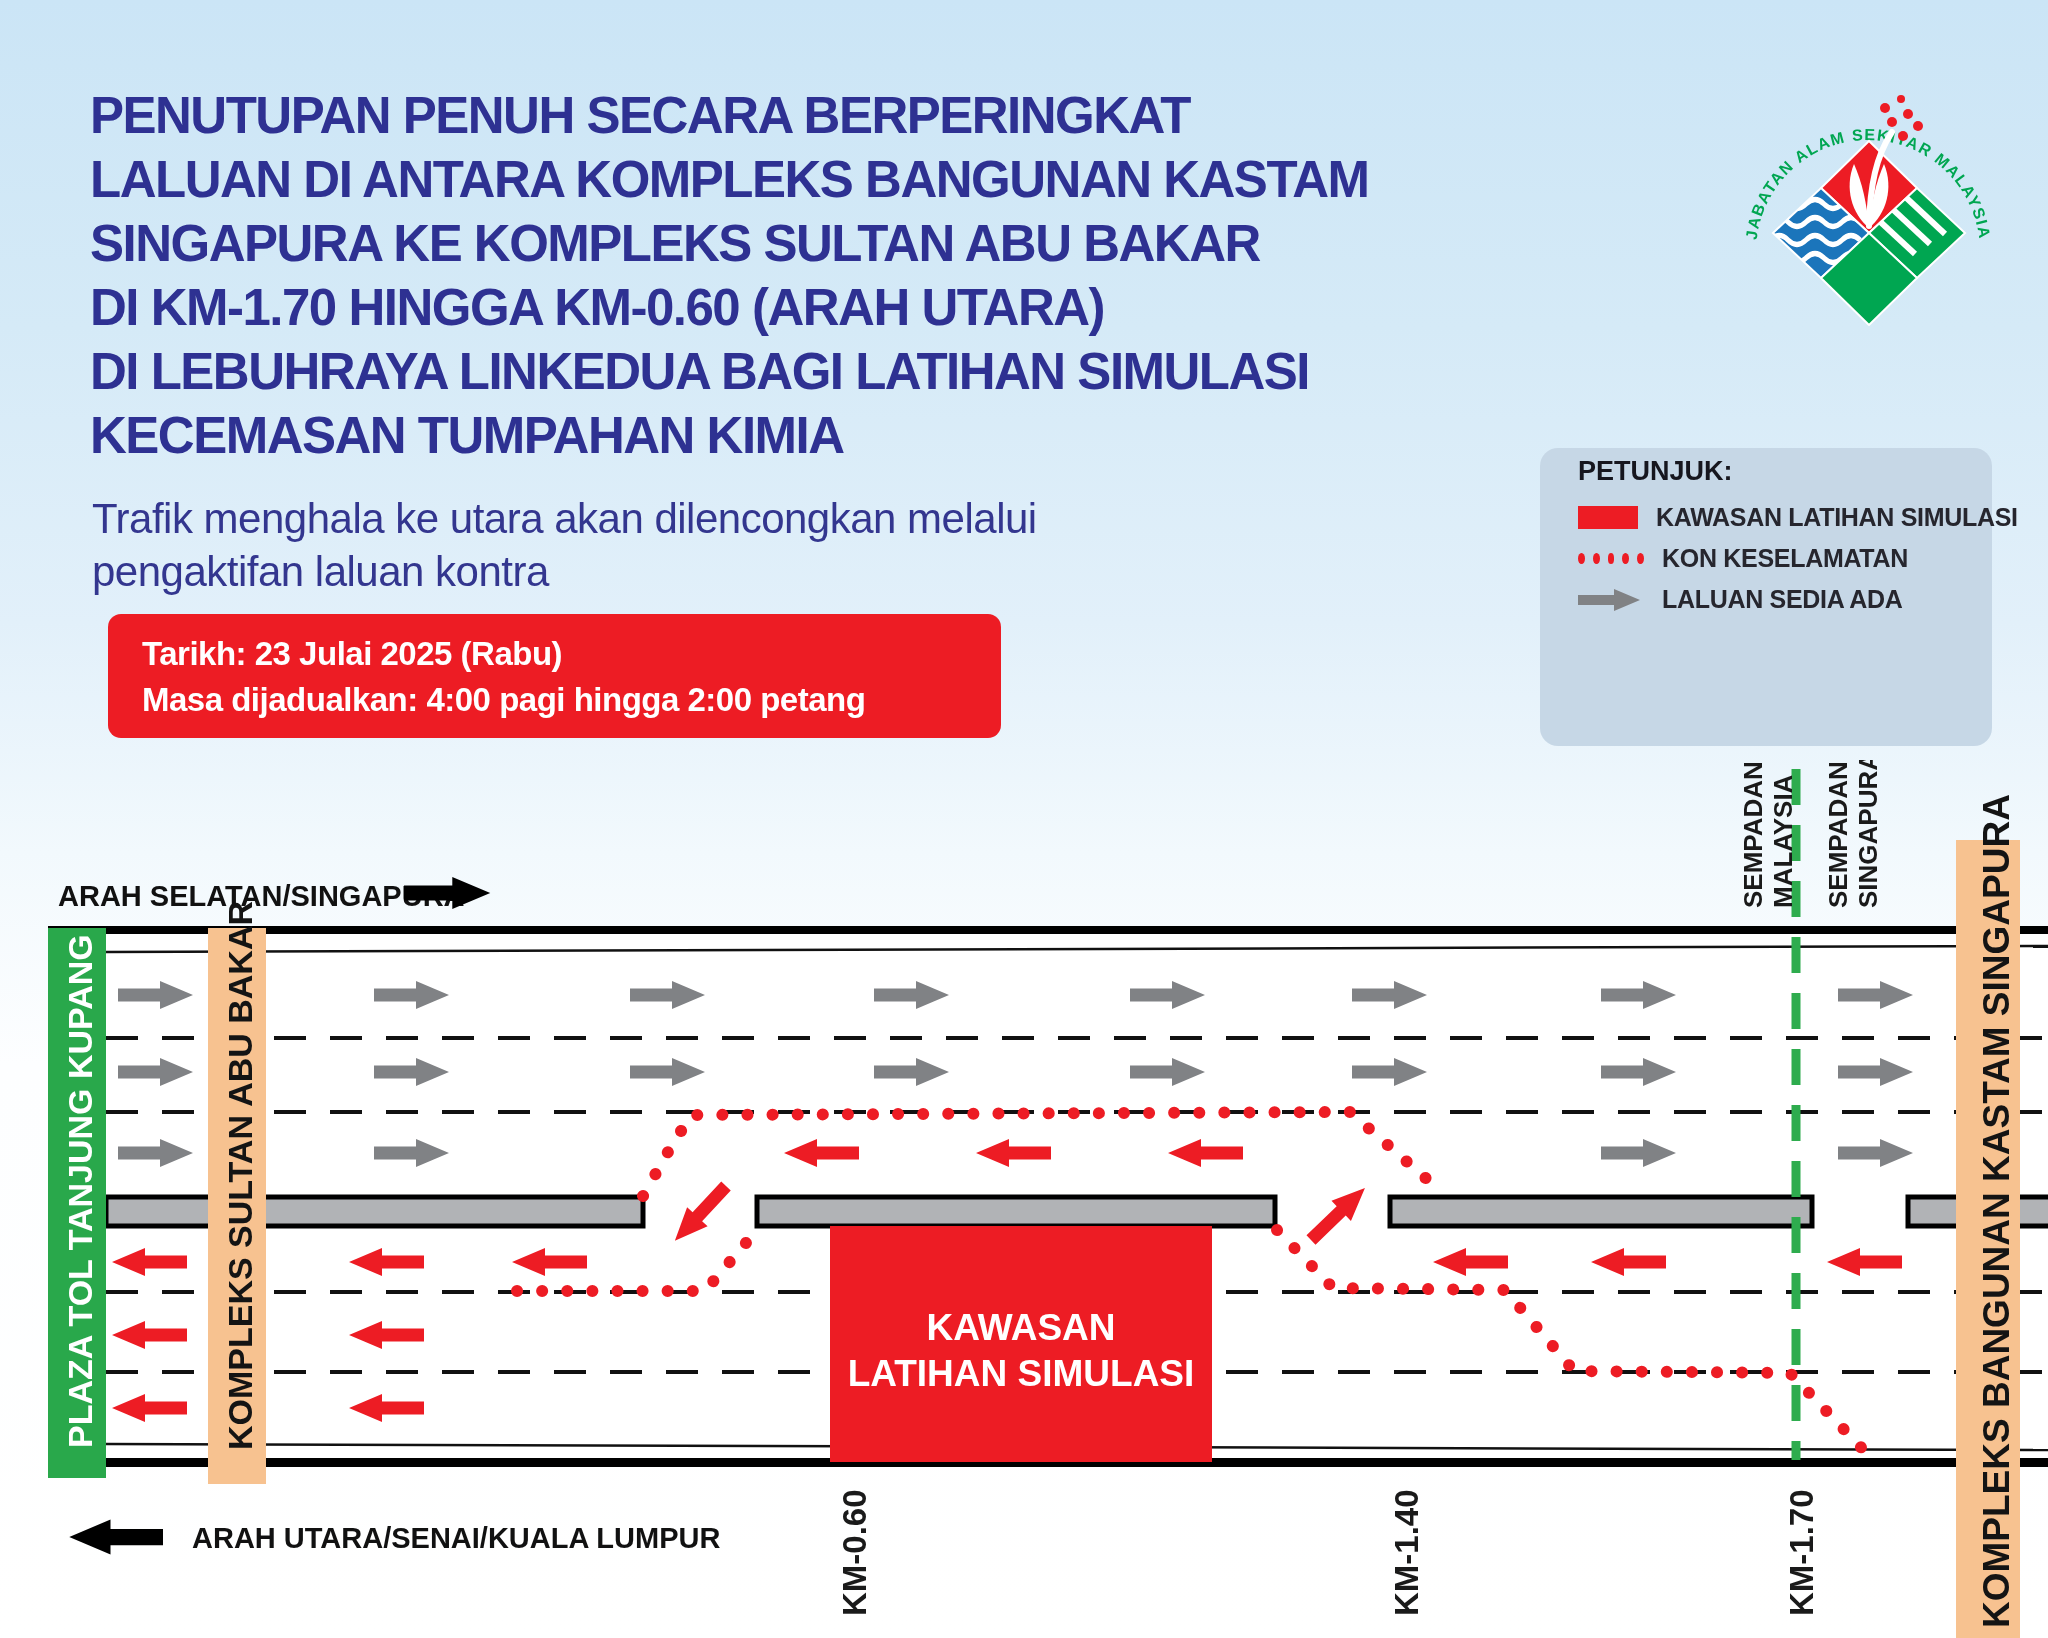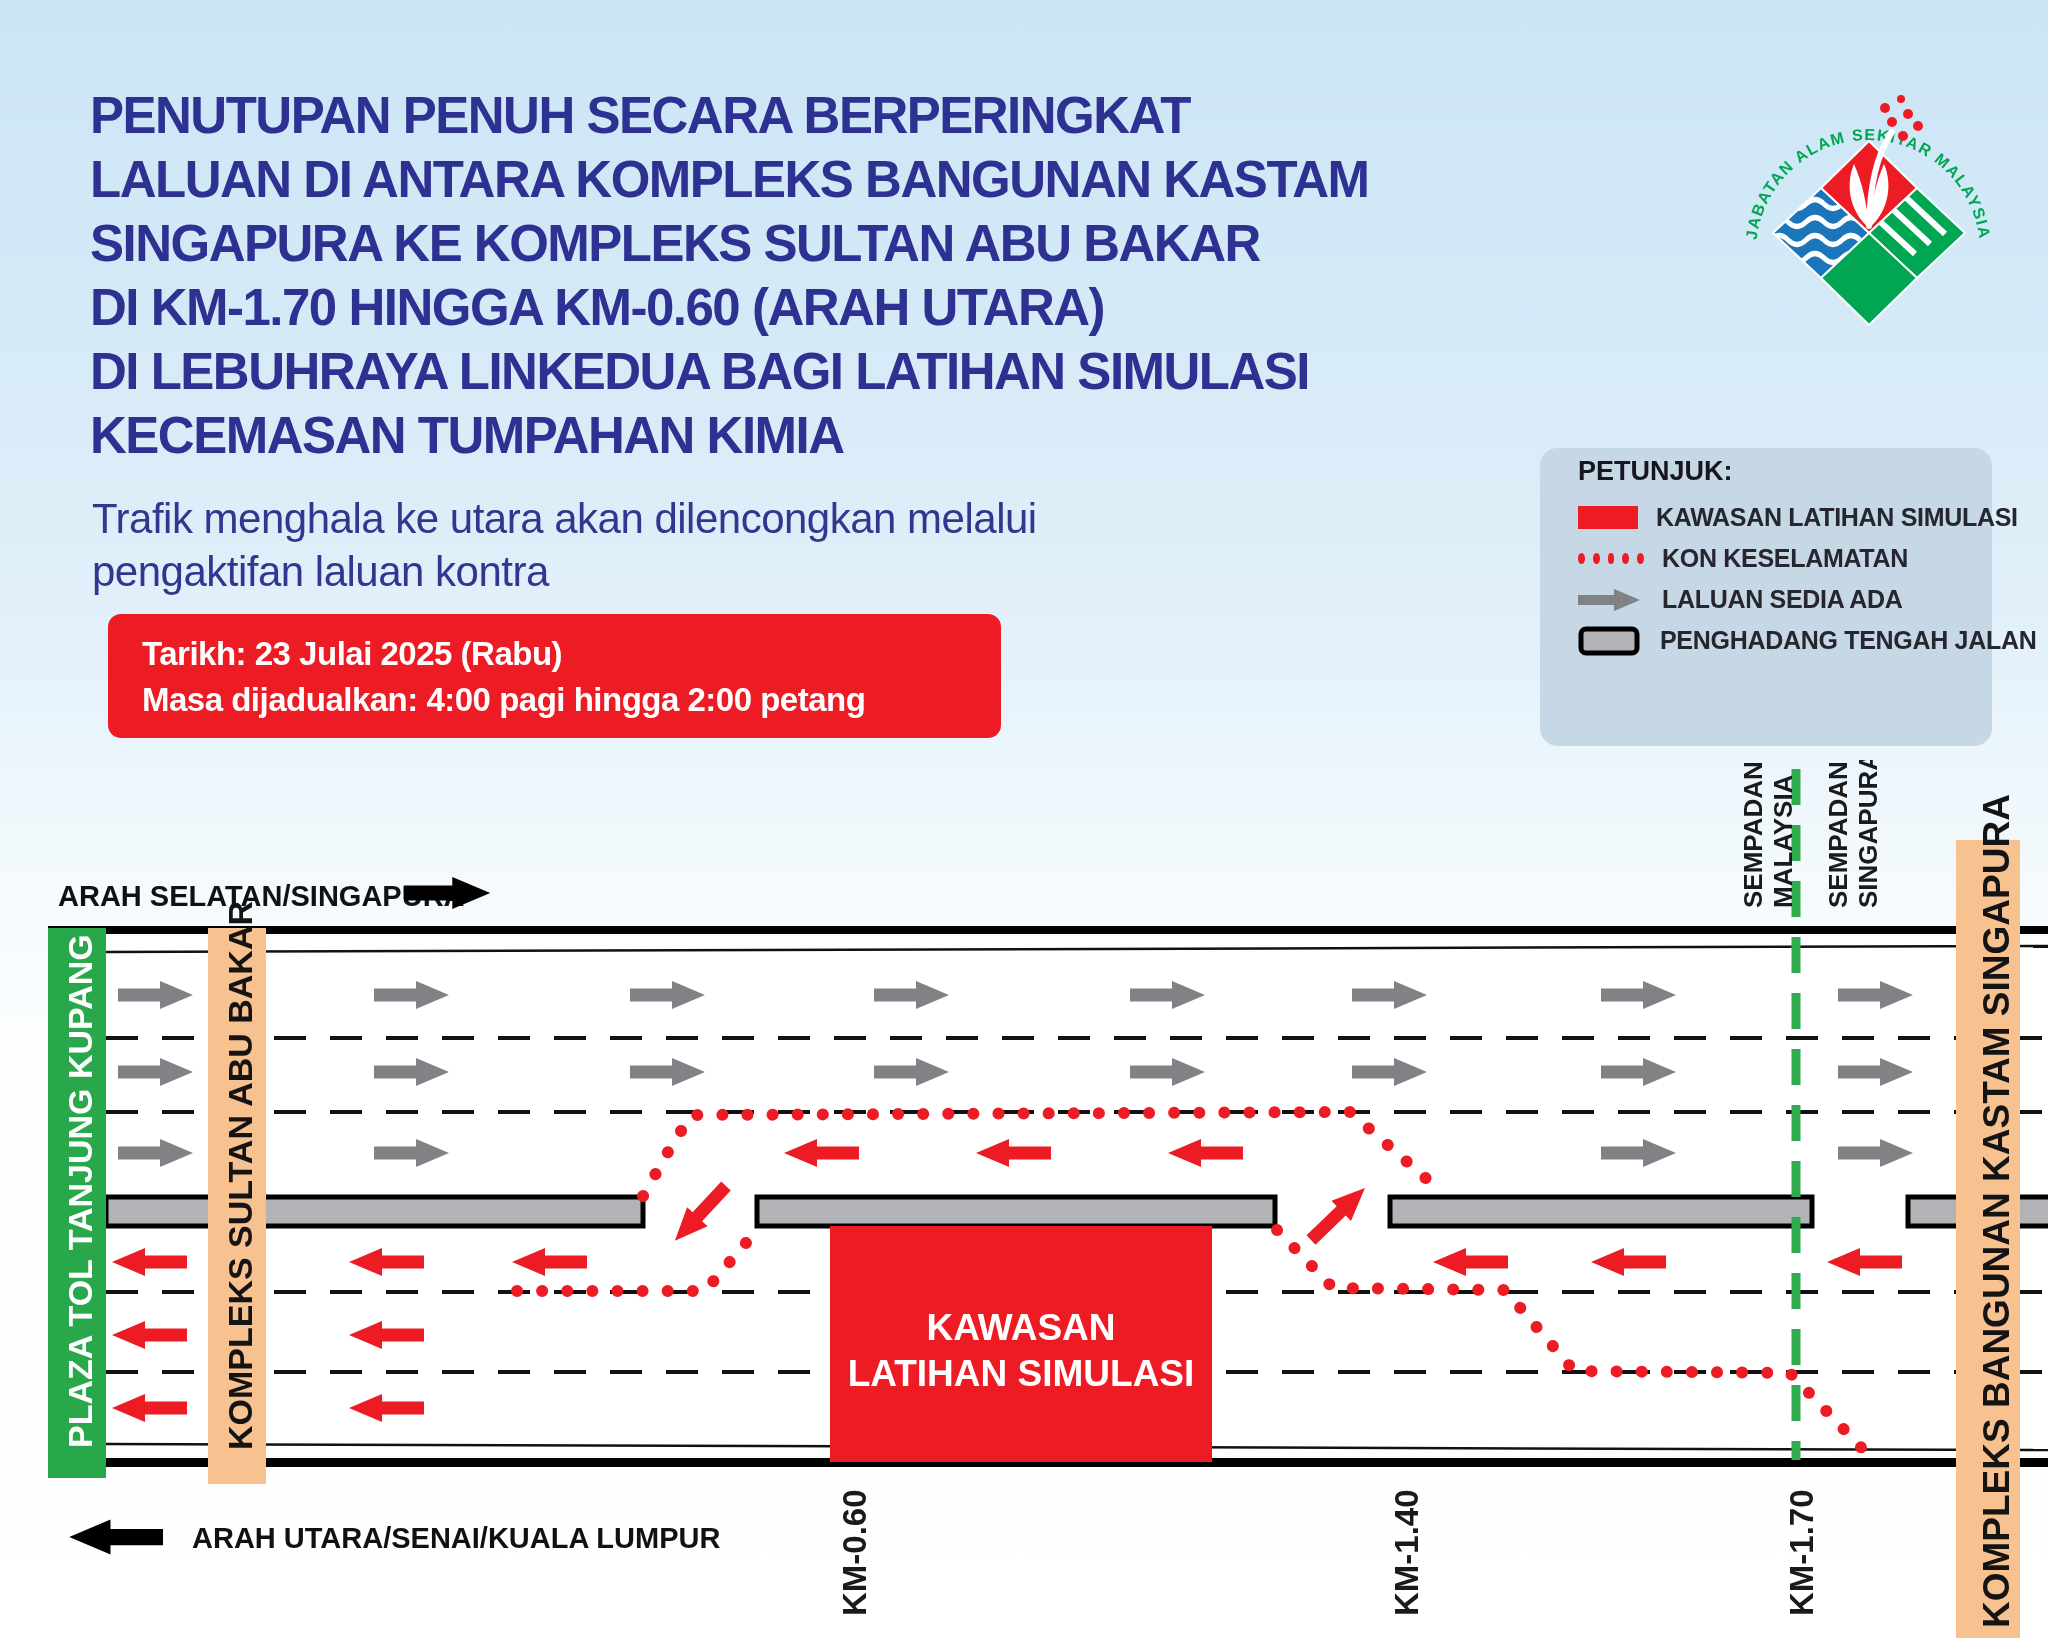--- a/index.html
+++ b/index.html
@@ -131,28 +131,20 @@
     <div class="legend-row">
       <span class="legend-icon">
         <svg width="64" height="30" viewBox="0 0 64 30">
             <path d="M0,10 H36 V4 L62,15 L36,26 V20 H0 Z" fill="#808285"></path>
           </svg>
       </span>
       <span class="legend-label">LALUAN SEDIA ADA</span>
     </div>
 
 
-    <div class="legend-row">
-      <span class="legend-icon">
-        <svg width="64" height="32" viewBox="0 0 64 32">
-            <rect x="3" y="4" width="56" height="24" rx="5" fill="#b1b3b6" stroke="#000" stroke-width="5"></rect>
-          </svg>
-      </span>
-      <span class="legend-label">PENGHADANG TENGAH JALAN</span>
-    </div>
   </div>
 
   <svg class="diagram" viewBox="0 760 2048 878">
     <defs>
       <path id="arr" d="M0,-6.5 H42 V-14 L75,0 L42,14 V6.5 H0 Z"></path>
     </defs>
 
     <g>
       <rect x="48" y="930" width="2000" height="532" fill="#ffffff"></rect>
       <rect x="48" y="926" width="2000" height="8" fill="#000000"></rect>

